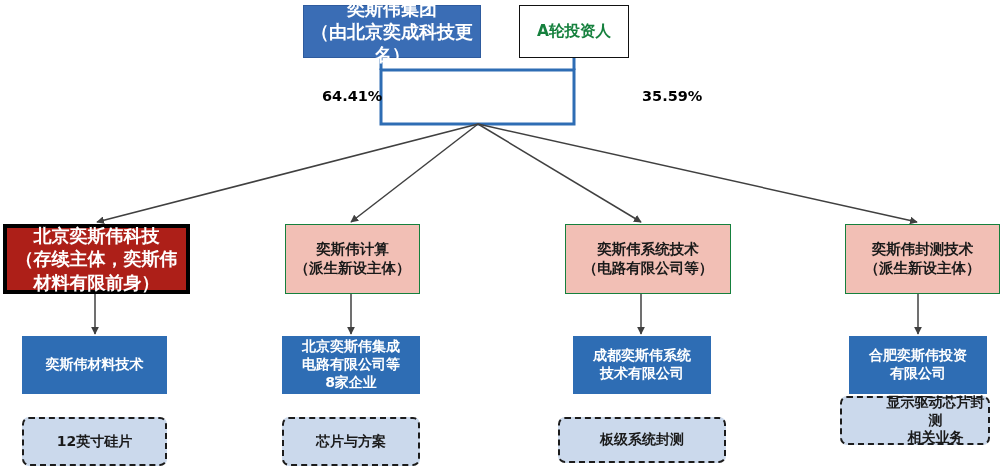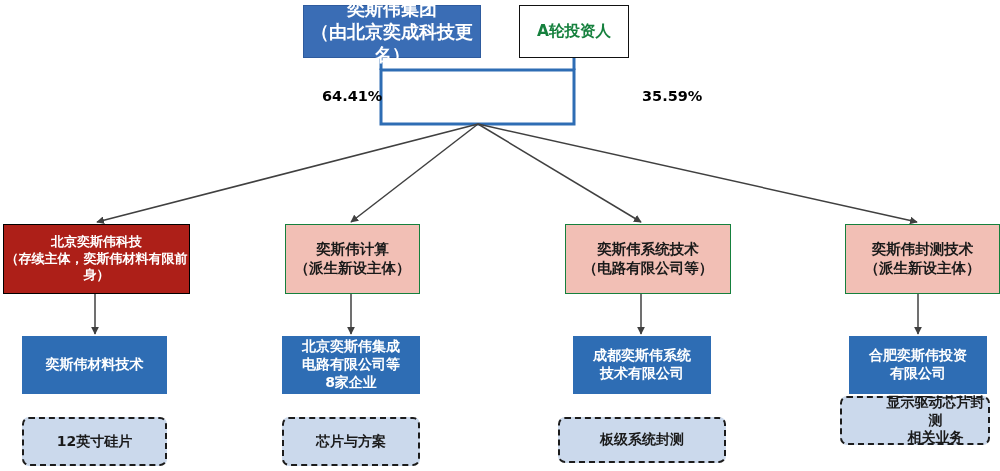--- a/index.html
+++ b/index.html
@@ -51,24 +51,24 @@
     background: #ffffff;
     border: 1.6px solid #111111;
     color: #15803d;
     font-weight: bold;
     font-size: 15.5px;
   }
 
   
   .node-survivor {
     background: #AD1F18;
-    border: 1px solid #000000;
+    border: 4px solid #000000;
     color: #ffffff;
     font-weight: bold;
-    font-size: 13px;
+    font-size: 18px;
   }
   
   .node-derived {
     background: #F2BFB5;
     border: 1px solid #15803d;
     color: #1a1a1a;
     font-weight: bold;
     font-size: 14.5px;
   }
 

